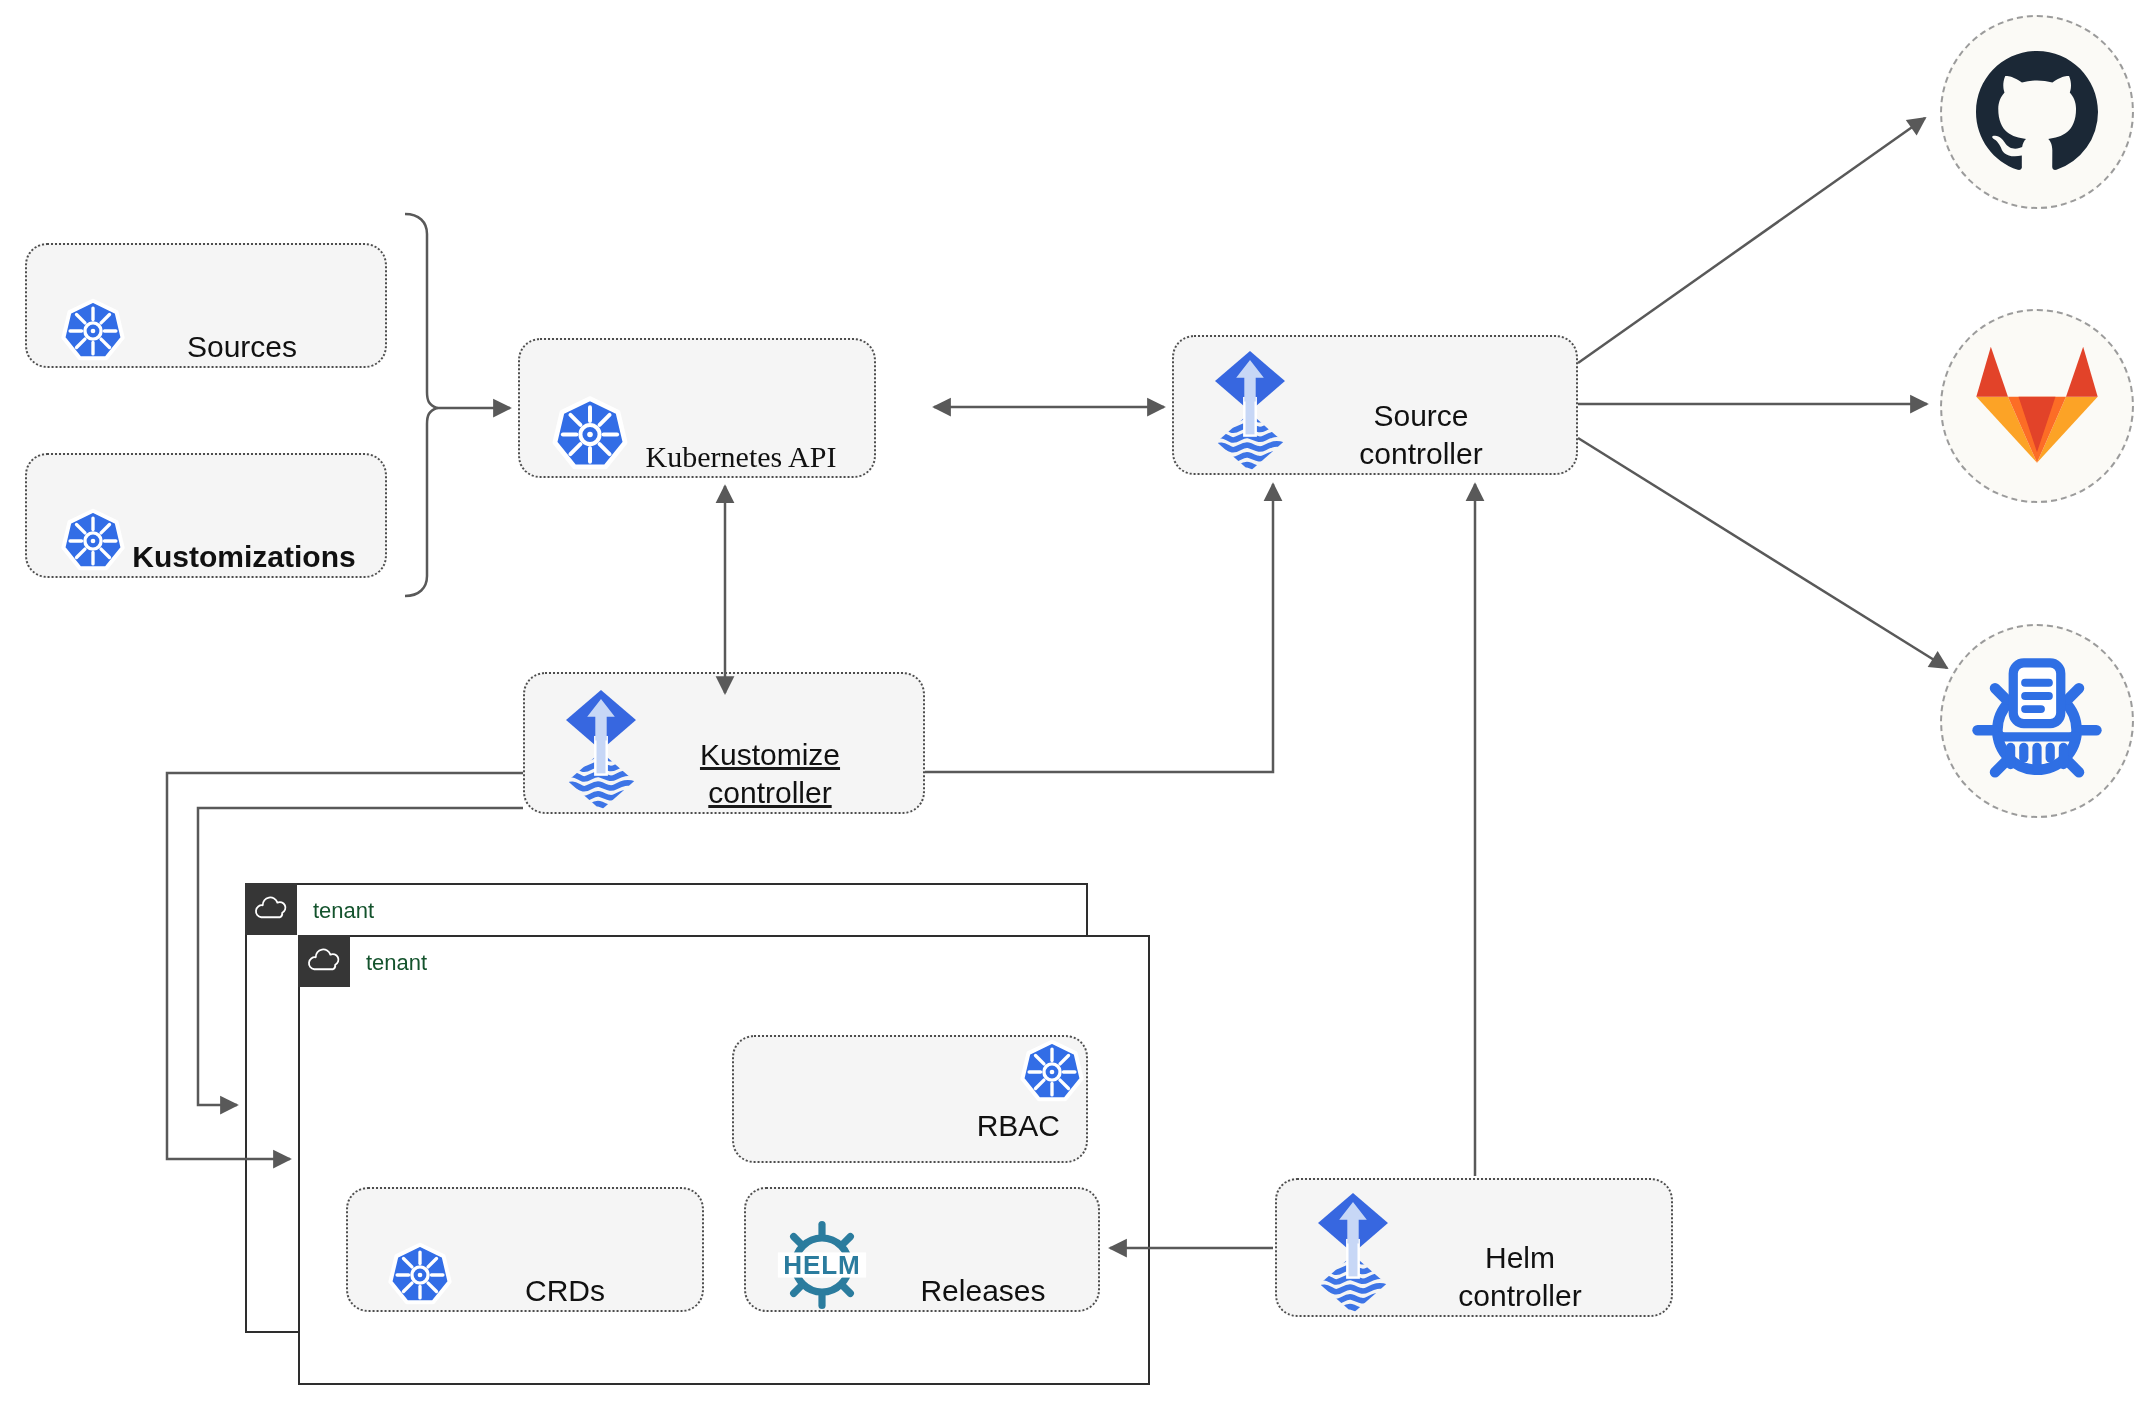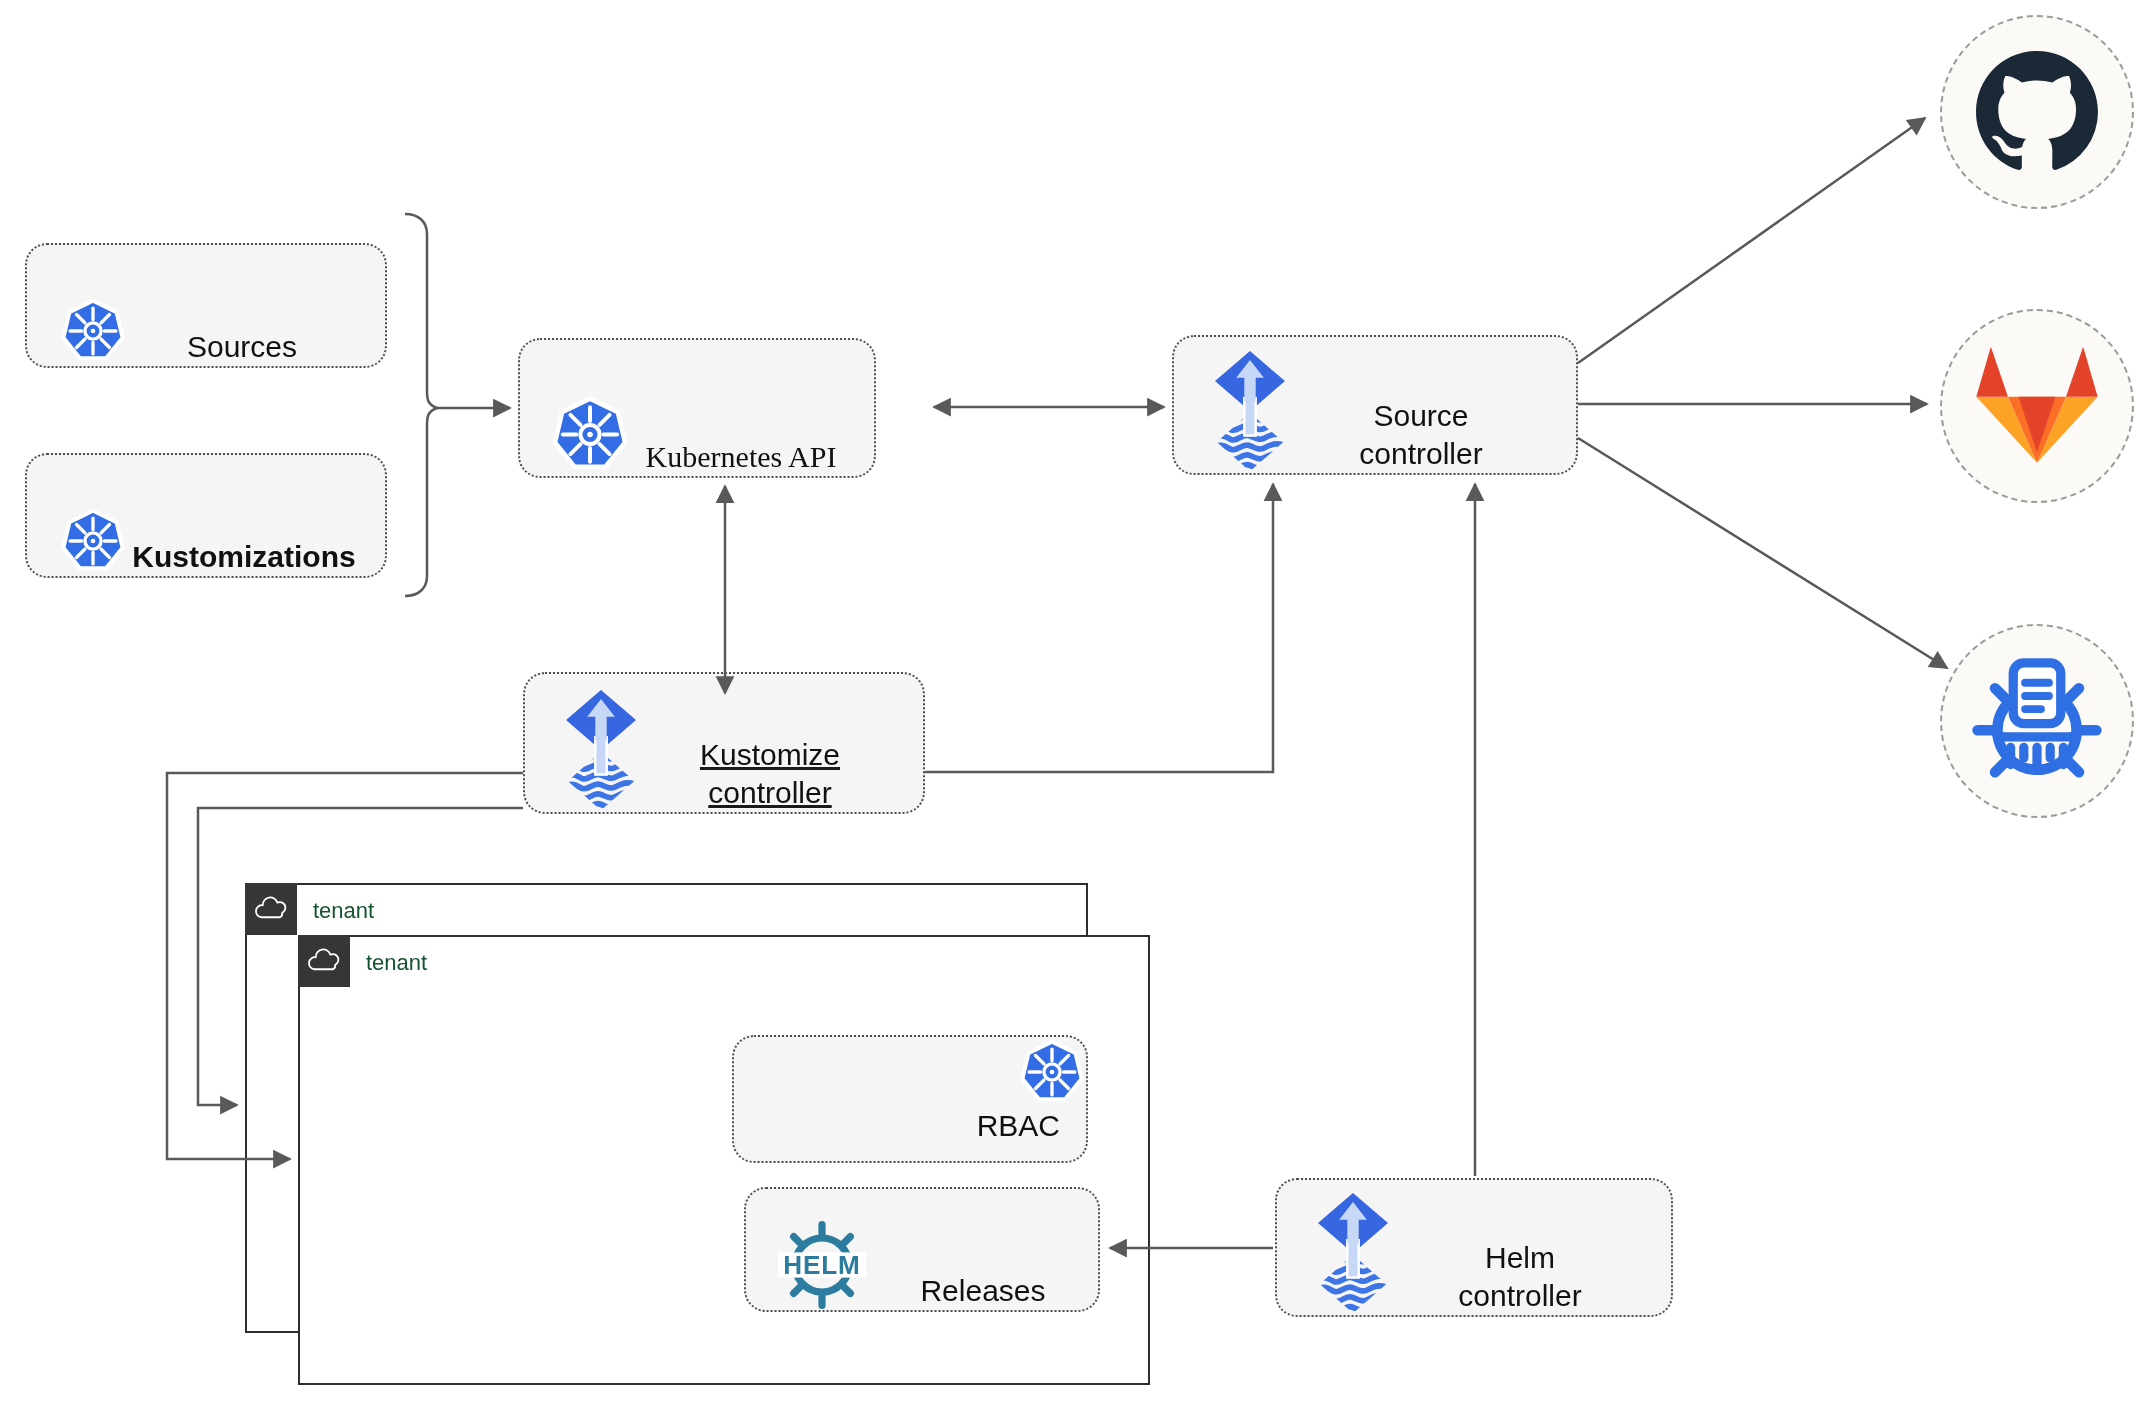--- a/index.html
+++ b/index.html
@@ -162,20 +162,28 @@
 
       <div class="node" style="left:432px;top:98px;width:356px;height:128px;flex-direction:column;">
         <span class="ic" style="margin-left:38px;">
           <svg width="68" height="70">
               <use href="#sym-k8s"></use>
             </svg>
           </span>
         <span class="lbl" style="margin-right:26px;">RBAC</span>
       </div>
 
+      <div class="node" style="left:46px;top:250px;width:358px;height:125px;">
+        <span class="ic" style="margin-left:38px;">
+          <svg width="68" height="70">
+              <use href="#sym-k8s"></use>
+            </svg>
+          </span>
+        <span class="lbl" style="margin-right:26px;">CRDs</span>
+      </div>
 
       <div class="node" style="left:444px;top:250px;width:356px;height:125px;gap:26px;">
         <span class="ic" style="margin-left:26px;">
           <svg width="100" height="90">
               <use href="#sym-helm"></use>
             </svg>
           </span>
         <span class="lbl" style="margin-right:30px;">Releases</span>
       </div>
     </div>

